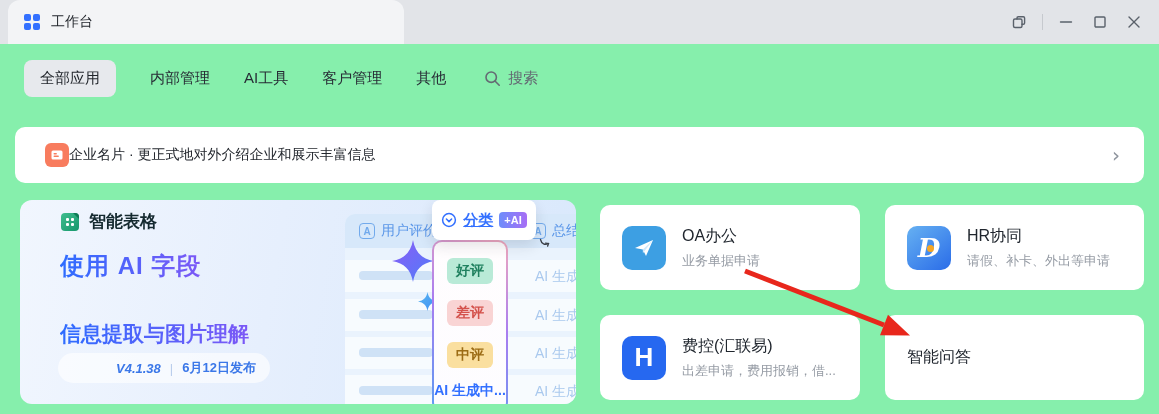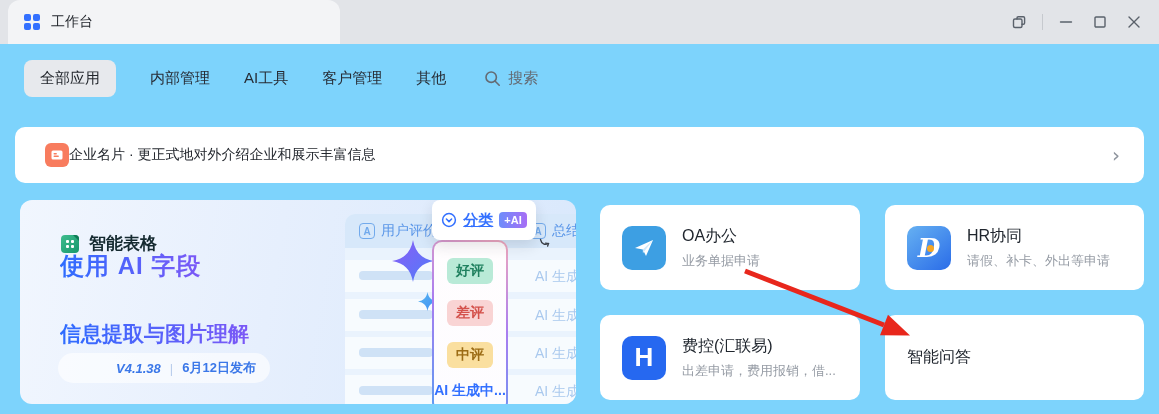--- a/index.html
+++ b/index.html
@@ -1,53 +1,53 @@
 <!DOCTYPE html>
 <html><head>
 <meta charset="utf-8">
 <style>
   * { margin:0; padding:0; box-sizing:border-box; }
   body { background:#e2e4e8; font-family:"Liberation Sans", sans-serif; }
   .screen { position:relative; width:1159px; height:414px; overflow:hidden; background:#e2e4e8; }
 
   
   .titlebar { position:absolute; top:0; left:0; right:0; height:44px; background:#e2e4e8; }
-  .wintab { position:absolute; left:8px; top:0; width:332px; height:44px; background:#f3f4f6;
+  .wintab { position:absolute; left:8px; top:0; width:396px; height:44px; background:#f3f4f6;
             border-radius:12px 12px 0 0; display:flex; align-items:center; padding-left:16px; gap:11px; cursor:default; }
   .grid-icon { display:grid; grid-template-columns:7px 7px; grid-gap:2px; }
   .grid-icon i { width:7px; height:7px; background:#3370ff; border-radius:2px; }
   .wintab-title { font-size:14px; color:#1f2329; }
   .wincontrols { position:absolute; right:8px; top:2px; height:40px; display:flex; align-items:center; }
   .winbtn { width:34px; height:34px; display:flex; align-items:center; justify-content:center; cursor:pointer; }
   .winbtn svg { stroke:#5a616b; fill:none; stroke-width:1.4; stroke-linecap:round; }
   .windiv { width:1px; height:16px; background:#c6c9ce; margin:0 6px; }
 
   
-  .main { position:absolute; top:44px; left:0; right:0; bottom:0; background:#7dd3fc; }
+  .main { position:absolute; top:44px; left:0; right:0; bottom:0; background:#86efac; }
 
   
   .navrow { position:absolute; top:16px; left:24px; display:flex; align-items:center; gap:34px;
             font-size:15px; color:#272c35; }
   .navtab { cursor:pointer; white-space:nowrap; }
   .navtab.active { background:#e7e9ed; padding:9px 16px; border-radius:8px; color:#1f2329; font-weight:500; }
   .searchbox { display:flex; align-items:center; gap:7px; color:#646a73; cursor:pointer; margin-left:4px; }
 
   
   .banner { position:absolute; top:83px; left:15px; width:1129px; height:56px; background:#fff;
             border-radius:10px; display:flex; align-items:center; padding:0 24px 0 30px; cursor:pointer; }
   .banner-icon { width:24px; height:24px; border-radius:6px; background:#f87c5e; display:flex;
                  align-items:center; justify-content:center; flex:none; }
   .banner-text { font-size:14px; color:#23272e; }
   .banner-chevron { margin-left:auto; color:#8f959e; font-size:20px; line-height:1; font-family:"DejaVu Sans", sans-serif; }
 
   
   .promo { position:absolute; top:156px; left:20px; width:556px; height:204px; border-radius:12px;
            overflow:hidden; cursor:pointer;
            background:linear-gradient(100deg,#f1f6fe 0%,#e6effd 45%,#d9e8fc 100%); }
-  .promo-head { position:absolute; left:40px; top:32px; display:flex; align-items:center; gap:9px; }
+  .promo-head { position:absolute; left:40px; top:10px; display:flex; align-items:center; gap:9px; }
   .promo-appname { font-size:17px; font-weight:700; color:#152a30; }
   .grad-text { font-weight:700; background:linear-gradient(90deg,#2d6cff 0%,#7c58f6 100%);
                -webkit-background-clip:text; background-clip:text; color:transparent; }
   .promo-title { position:absolute; left:40px; top:50px; font-size:24px; letter-spacing:1px; }
   .promo-l2 { position:absolute; left:40px; top:87px; font-size:21px; }
   .promo-l3 { position:absolute; left:40px; top:120px; font-size:21px; }
   .ver { position:absolute; left:38px; top:153px; display:inline-flex; align-items:center; gap:9px;
          background:rgba(255,255,255,.62); border-radius:15px; padding:6px 14px; font-size:13px;
          color:#3a77e8; font-weight:700; }
   .ver-num { font-style:italic;margin-left:44px; }

